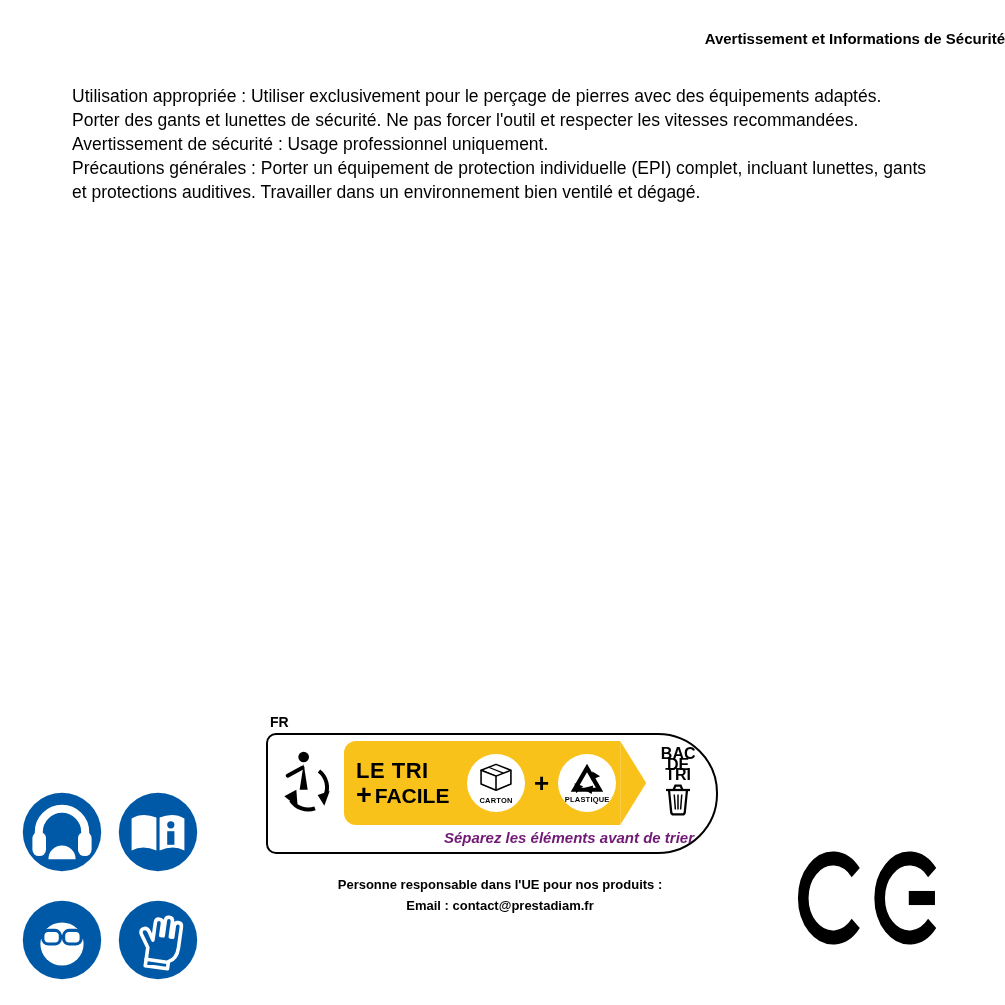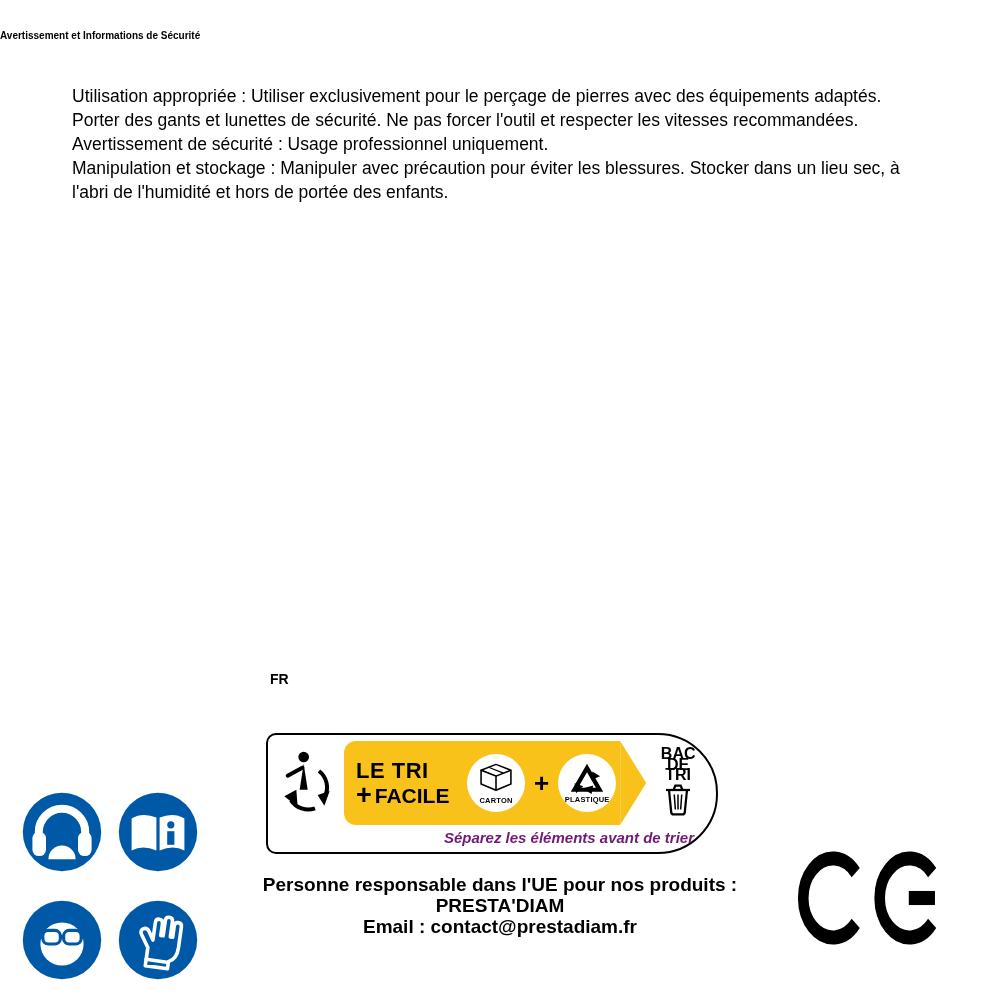--- a/index.html
+++ b/index.html
@@ -1,39 +1,39 @@
 <!DOCTYPE html>
 <html><head>
 <meta charset="utf-8">
 <style>
   * { margin:0; padding:0; box-sizing:border-box; }
   html,body { width:1005px; height:1005px; background:#fff; }
   body { font-family:"Liberation Sans", sans-serif; color:#000; position:relative; overflow:hidden; }
 
   .page-title{
     position:absolute; top:30px; left:0; width:100%;
-    text-align:left; font-weight:bold; font-size:10px;
+    text-align:right; font-weight:bold; font-size:15px;
   }
 
   .safety-text{
     position:absolute; top:84px; left:72px; width:860px;
     font-size:17.5px; line-height:24px;
   }
   .safety-text .para{ white-space:pre-wrap; }
   .recycling-para{ margin-top:56px; }
 
   
   .safety-icons{
     position:absolute; left:22px; top:792px;
     display:grid; grid-template-columns:80px 80px;
     column-gap:16px; row-gap:28px;
   }
 
   
-  .fr-label{ position:absolute; left:270px; top:671px; font-weight:bold; font-size:14px; }
+  .fr-label{ position:absolute; left:270px; top:714px; font-weight:bold; font-size:14px; }
   .sorting-box{
     position:absolute; left:266px; top:733px; width:452px; height:121px;
     border:2px solid #000; border-radius:10px 60px 60px 10px;
     background:#fff; display:flex; flex-direction:column; padding:5px 4px 3px 6px;
   }
   .sorting-top{ display:flex; align-items:center; height:86px; }
   .triman{ width:70px; display:flex; justify-content:center; }
   .banner-yellow{
     height:84px; display:flex; align-items:center;
     border-radius:12px 0 0 12px; padding:0 4px 0 12px; gap:7px;
@@ -55,37 +55,37 @@
   }
   .bin-label{ font-size:16px; font-weight:bold; line-height:10.5px; text-align:center; }
   .tagline{
     text-align:right; padding-right:18px; margin-top:3px;
     font-size:15px; font-weight:bold; font-style:italic; color:#701a75;
   }
 
   
   .responsible{
     position:absolute; left:250px; top:874px; width:500px;
-    text-align:center; font-weight:bold; font-size:19px; line-height:21px;
+    text-align:center; font-weight:bold; font-size:13px; line-height:21px;
   }
 
   
   .ce-wrap{ position:absolute; left:797px; top:851px; }
 </style>
 </head>
 <body>
 
 <div class="page">
 
   <div class="page-title">Avertissement et Informations de Sécurité</div>
 
   <div class="safety-text">
     <div class="para">Utilisation appropriée : Utiliser exclusivement pour le perçage de pierres avec des équipements adaptés. Porter des gants et lunettes de sécurité. Ne pas forcer l'outil et respecter les vitesses recommandées.</div>
     <div class="para">Avertissement de sécurité : Usage professionnel uniquement.</div>
-    <div class="para">Manipulation et stockage : Manipuler avec précaution pour éviter les blessures. Stocker dans un lieu sec, à l'abri de l'humidité et hors de portée des enfants.</div>
+    <div class="para">Précautions générales : Porter un équipement de protection individuelle (EPI) complet, incluant lunettes, gants et protections auditives. Travailler dans un environnement bien ventilé et dégagé.</div>
   </div>
 
   <div class="safety-icons">
     <svg viewBox="0 0 100 100" width="80" height="80">
       <circle cx="50" cy="50" r="49" fill="#0059A7"></circle>
       <path d="M21 64 V50 a29 29 0 0 1 58 0 V64" fill="none" stroke="#fff" stroke-width="10"></path>
       <rect x="13" y="50" width="17" height="30" rx="8" fill="#fff"></rect>
       <rect x="70" y="50" width="17" height="30" rx="8" fill="#fff"></rect>
       <path d="M33 84 a17 17 0 0 1 34 0 z" fill="#fff"></path>
     </svg>
@@ -181,21 +181,20 @@
           </g>
         </svg>
       </div>
     </div>
 
     <div class="tagline">Séparez les éléments avant de trier</div>
   </div>
 
   <div class="responsible">
     <div>Personne responsable dans l'UE pour nos produits :</div>
-    <div>PRESTA'DIAM</div>
     <div>Email : contact@prestadiam.fr</div>
   </div>
 
   <div class="ce-wrap">
     <svg viewBox="0 0 212 100" width="150" height="94" preserveAspectRatio="none">
       <path d="M83 23 A42 42 0 1 0 83 77" fill="none" stroke="#000" stroke-width="15"></path>
       <path d="M191 23 A42 42 0 1 0 191 77" fill="none" stroke="#000" stroke-width="15"></path>
       <path d="M158 50 H195" stroke="#000" stroke-width="15"></path>
     </svg>
   </div>

